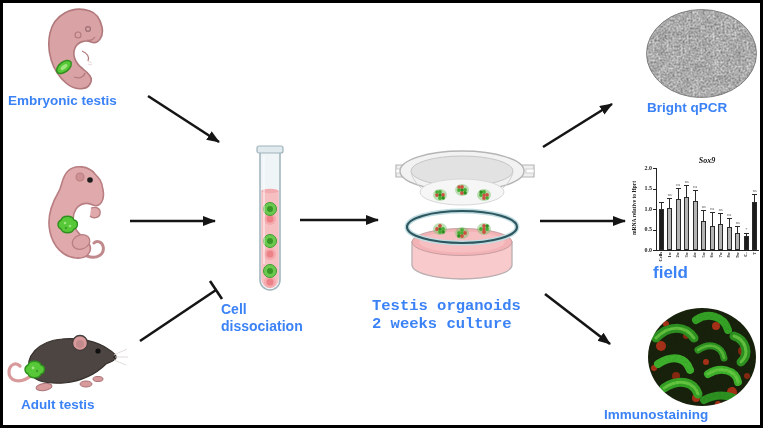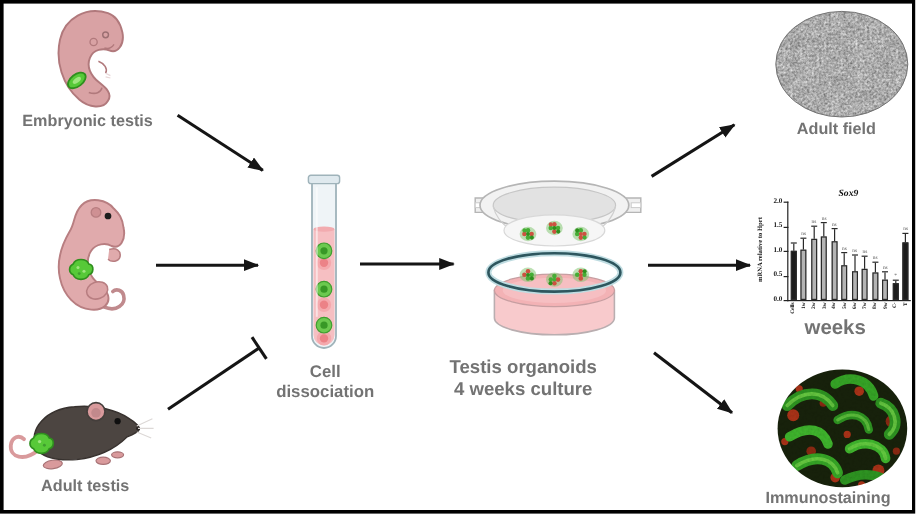--- a/index.html
+++ b/index.html
@@ -3,21 +3,21 @@
 <meta charset="utf-8">
 <style>
   html,body{margin:0;padding:0;background:#ffffff;}
   .canvas{
     position:relative; width:763px; height:434px; background:#ffffff;
     font-family:"Liberation Sans", sans-serif; overflow:hidden;
   }
   .frame{position:absolute; left:0; top:0; width:757px; height:422px; border:3px solid #000;}
   .abs{position:absolute;}
   .lbl{
-    position:absolute; font-weight:700; color:#737373; text-align:center;
+    position:absolute; font-weight:700; color:#3b82f6; 
     font-size:13.5px; line-height:1.2; letter-spacing:0;
   }
   .lbl-lg{font-size:15.5px; line-height:1.15;}
   .lbl-xl{font-size:17px;}
   svg{display:block;}
 
   
   .chart{position:absolute; left:628px; top:150px; width:135px; height:122px;font-family:Liberation Serif, serif;}
   .plot{
     position:absolute; left:28px; top:18px; width:102px; height:82px;
@@ -221,23 +221,23 @@
           <ellipse rx="7" ry="6" fill="#7bc46a" opacity="0.5"></ellipse>
           <circle cx="0" cy="-3" r="1.9" fill="#cd5140"></circle>
           <circle cx="3" cy="0" r="1.9" fill="#46ad35"></circle>
           <circle cx="-3" cy="0" r="1.9" fill="#46ad35"></circle>
           <circle cx="0" cy="3" r="1.9" fill="#cd5140"></circle>
           <circle cx="3.2" cy="-3" r="1.7" fill="#2f8f1e"></circle>
           <circle r="1.6" fill="#cd5140"></circle>
         </g>
     </g>
   </svg>
-  <div class="lbl lbl-lg" style="left:356px;top:298px;width:160px;">
+  <div class="lbl lbl-lg" style="left:372px;top:298px;width:160px;font-family:Liberation Mono, monospace;">
     <div>Testis organoids</div>
-    <div>4 weeks culture</div>
+    <div>2 weeks culture</div>
   </div>
 
   <svg class="abs" style="left:645px;top:8px;" width="113" height="91" viewBox="0 0 113 91">
     <defs>
       <clipPath id="bfClip">
           <ellipse cx="56.5" cy="45.5" rx="55" ry="44"></ellipse>
         </clipPath>
       <filter id="bfFine" x="-10%" y="-10%" width="120%" height="120%">
         <feTurbulence type="fractalNoise" baseFrequency="0.5" numOctaves="3" seed="11"></feTurbulence>
         <feColorMatrix type="saturate" values="0"></feColorMatrix>
@@ -255,21 +255,21 @@
             <feFuncA type="linear" slope="0" intercept="1"></feFuncA>
           </feComponentTransfer>
       </filter>
     </defs>
     <g clip-path="url(#bfClip)">
       <rect width="113" height="91" fill="#8a8a8a" filter="url(#bfFine)"></rect>
       <rect width="113" height="91" filter="url(#bfCoarse)" opacity="0.4" style="mix-blend-mode:multiply"></rect>
     </g>
     <ellipse cx="56.5" cy="45.5" rx="55" ry="44" fill="none" stroke="#6e6e6e" stroke-width="0.8"></ellipse>
   </svg>
-  <div class="lbl" style="left:647px;top:100px;width:100px;">Adult field</div>
+  <div class="lbl" style="left:647px;top:100px;width:100px;">Bright qPCR</div>
 
   <div class="chart">
     <div class="chart-title">Sox9</div>
     <div class="ylab">mRNA relative to Hprt</div>
     <div class="plot" id="qpcr-plot">
         <div class="ytick" style="top: 78.5px;">0.0</div>
         <div class="ytickmark" style="top: 82px;"></div>
         <div class="ytick" style="top: 58px;">0.5</div>
         <div class="ytickmark" style="top: 61.5px;"></div>
         <div class="ytick" style="top: 37.5px;">1.0</div>
@@ -333,21 +333,21 @@
         <div class="errcap" style="left: 86.75px; bottom: 16.4px;"></div>
         <div class="ann" style="left: 81.25px; bottom: 17.9px;">*</div>
         <div class="xlab" style="left: 62.25px; top: 84px;">C-</div>
         <div class="bar" style="left: 95.25px; height: 48.38px; background: rgb(28, 28, 28);"></div>
         <div class="err" style="left: 97.25px; bottom: 48.38px; height: 6.97px;"></div>
         <div class="errcap" style="left: 95.25px; bottom: 55.35px;"></div>
         <div class="ann" style="left: 89.75px; bottom: 56.85px;">ns</div>
         <div class="xlab" style="left: 70.75px; top: 84px;">T</div>
       </div>
   </div>
-  <div class="lbl lbl-xl" style="left:653px;top:263px;width:86px;">weeks</div>
+  <div class="lbl lbl-xl" style="left:653px;top:263px;width:86px;">field</div>
 
   <svg class="abs" style="left:646px;top:306px;" width="112" height="102" viewBox="0 0 112 102">
     <defs>
       <clipPath id="imClip">
           <ellipse cx="56" cy="51" rx="54" ry="49"></ellipse>
         </clipPath>
       <filter id="imNoise" x="-10%" y="-10%" width="120%" height="120%">
         <feTurbulence type="fractalNoise" baseFrequency="0.45" numOctaves="2" seed="9"></feTurbulence>
         <feColorMatrix type="saturate" values="0"></feColorMatrix>
         <feComponentTransfer>
@@ -382,15 +382,15 @@
         <path d="M 58 94 C 74 86 90 90 96 98" stroke="#2f9a22" stroke-width="8"></path>
         <path d="M 10 32 C 24 18 40 20 48 32" stroke="#7fe04f" stroke-width="3" opacity="0.7"></path>
         <path d="M 88 30 C 100 34 104 48 95 56" stroke="#7fe04f" stroke-width="3" opacity="0.7"></path>
         <path d="M 18 82 C 34 72 48 76 52 88" stroke="#7fe04f" stroke-width="3" opacity="0.7"></path>
         <path d="M 62 68 C 74 60 90 64 92 76" stroke="#7fe04f" stroke-width="3" opacity="0.6"></path>
         <path d="M 52 44 C 64 36 76 40 78 52" stroke="#7fe04f" stroke-width="2.5" opacity="0.6"></path>
       </g>
       <rect width="112" height="102" filter="url(#imNoise)" opacity="0.28" style="mix-blend-mode:multiply"></rect>
     </g>
   </svg>
-  <div class="lbl" style="left:630px;top:407px;width:120px;">Immunostaining</div>
+  <div class="lbl" style="left:604px;top:407px;width:120px;">Immunostaining</div>
 
 </div>
 
 </body></html>

